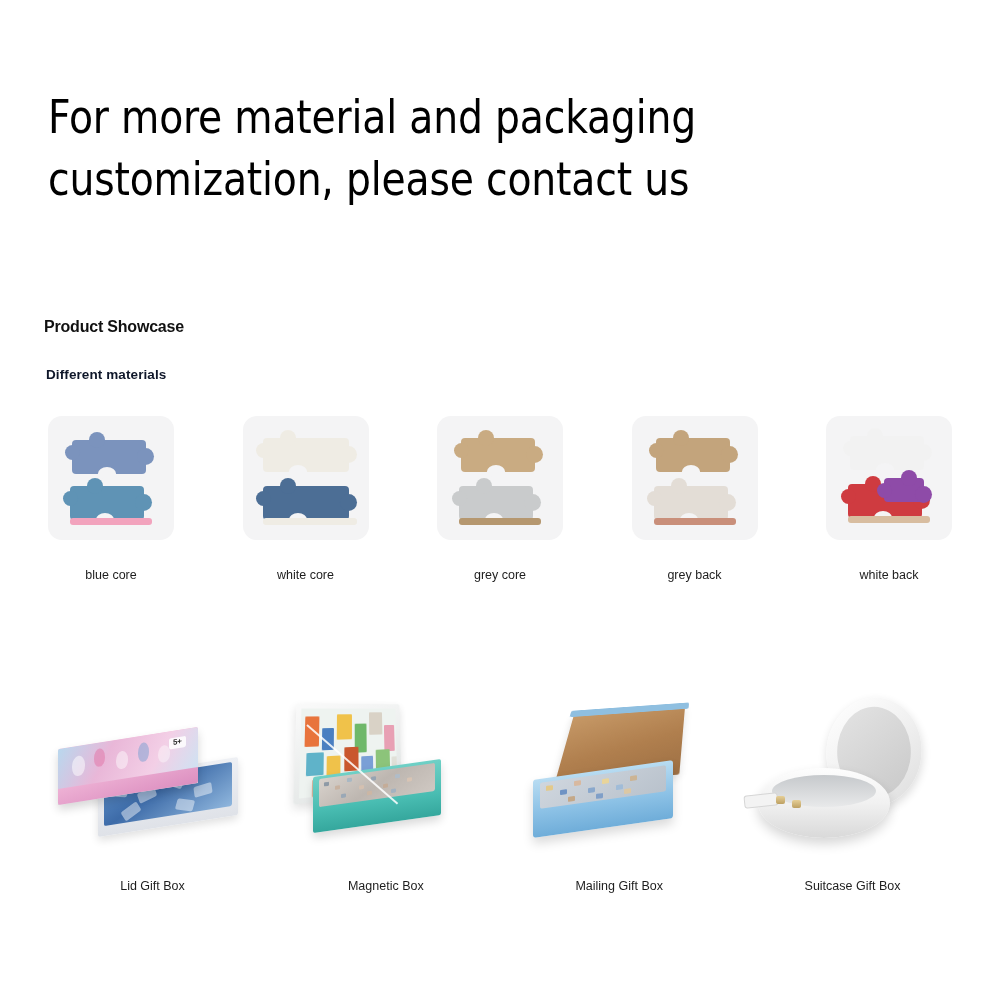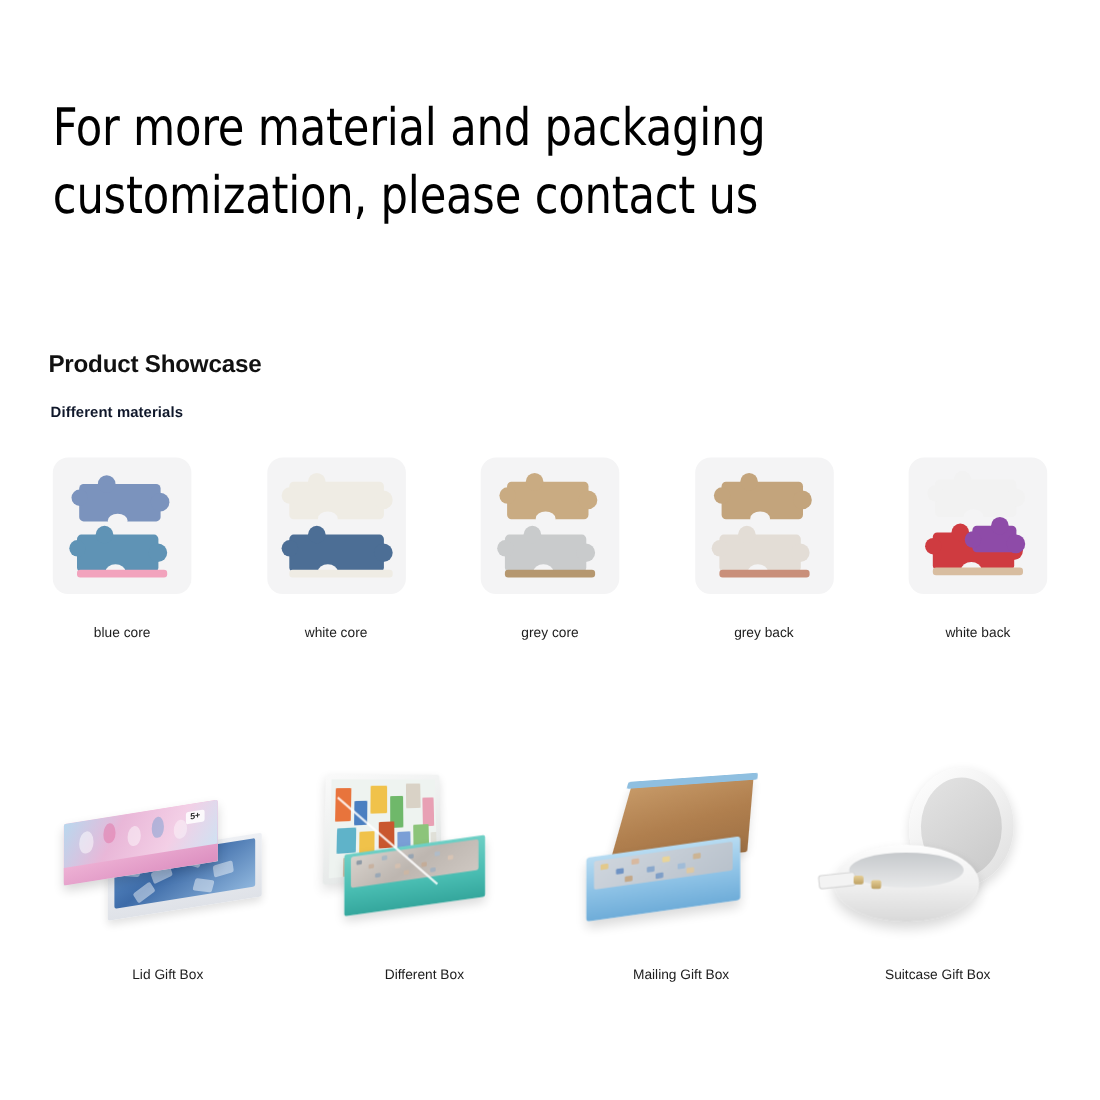--- a/index.html
+++ b/index.html
@@ -29,21 +29,21 @@
     letter-spacing: -0.2px;
     white-space: nowrap;
     transform: scaleX(0.93);
     transform-origin: left center;
   }
 
   
   .section-title {
     position: absolute;
     left: 44px; top: 318px;
-    font-size: 22px;
+    font-size: 16px;
     font-weight: 700;
     color: #111111;
     letter-spacing: -0.2px;
   }
   .subsection-title {
     position: absolute;
     left: 46px; top: 367px;
     font-size: 13.5px;
     font-weight: 700;
     color: #0f172a;
@@ -483,21 +483,21 @@
             <u style="left:64px; top:14px; background:#c4ac98;"></u>
             <u style="left:76px; top:6px;  background:#b0bcc8;"></u>
             <u style="left:88px; top:11px; background:#d8c4b4;"></u>
             <u style="left:22px; top:18px; background:#9aa8b6;"></u>
             <u style="left:48px; top:19px; background:#cbb6a4;"></u>
             <u style="left:72px; top:20px; background:#a4b2c0;"></u>
           </div>
         </div>
         <div class="mag-ribbon"></div>
       </div>
-      <div class="package-label">Different Box</div>
+      <div class="package-label">Magnetic Box</div>
     </div>
 
     <div class="package-item">
       <div class="package-stage">
         <div class="mail-lid">
           <div class="mail-lid-edge"></div>
         </div>
         <div class="mail-base">
           <div class="mail-inner">
             <u style="left:6px;  top:4px;  background:#e3c98a;"></u>

